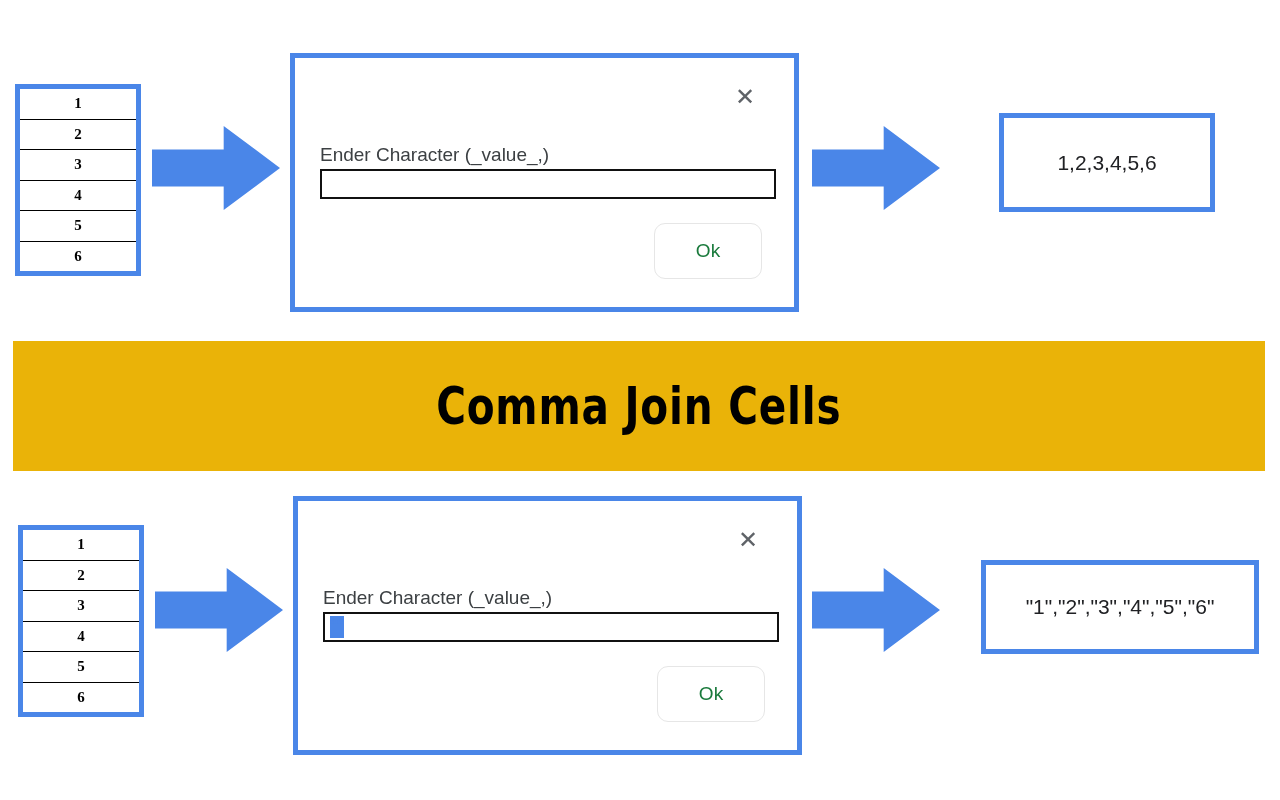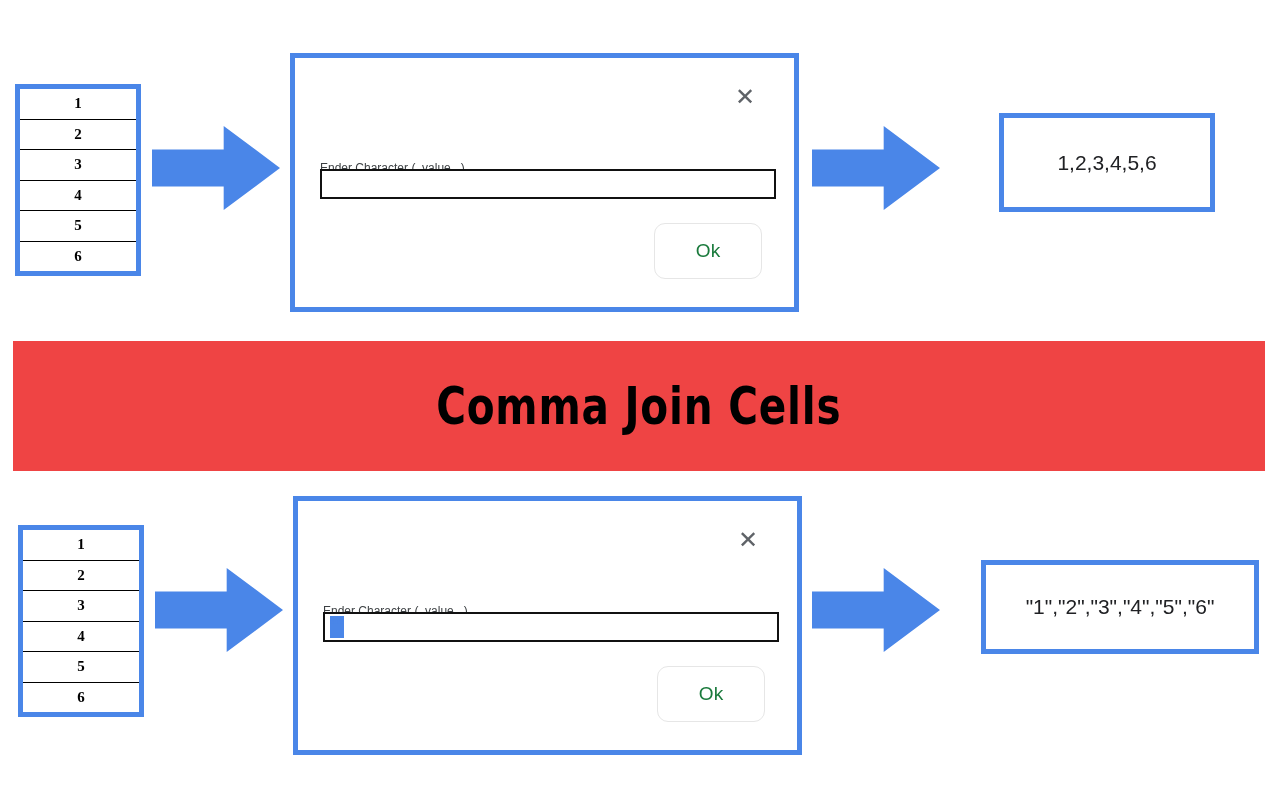--- a/index.html
+++ b/index.html
@@ -67,25 +67,24 @@
     font-size: 24px;
     line-height: 1;
     font-weight: 300;
     cursor: pointer;
     font-family: "DejaVu Sans", sans-serif;
   }
   .dialog-label {
     position: absolute;
     left: 25px;
     top: 86px;
-    font-size: 12px;
+    font-size: 19px;
     color: #3c4043;
     font-family: "Liberation Sans", sans-serif;
     white-space: nowrap;
-    margin-top: 17px;
   }
   .dialog-input {
     position: absolute;
     left: 25px;
     top: 111px;
     right: 18px;
     height: 30px;
     box-sizing: border-box;
     border: 2.5px solid #111111;
     background: #ffffff;
@@ -132,21 +131,21 @@
     display: flex;
     align-items: center;
     justify-content: center;
     color: #202124;
     font-family: "Liberation Sans", sans-serif;
     white-space: nowrap;
   }
 
   
   .banner {
-    background: #ef4444;
+    background: #eab308;
     display: flex;
     align-items: center;
     justify-content: center;
   }
   .banner-title {
     font-family: "DejaVu Sans", sans-serif;
     font-weight: bold;
     font-size: 52px;
     color: #000000;
     transform: scaleX(0.78);

